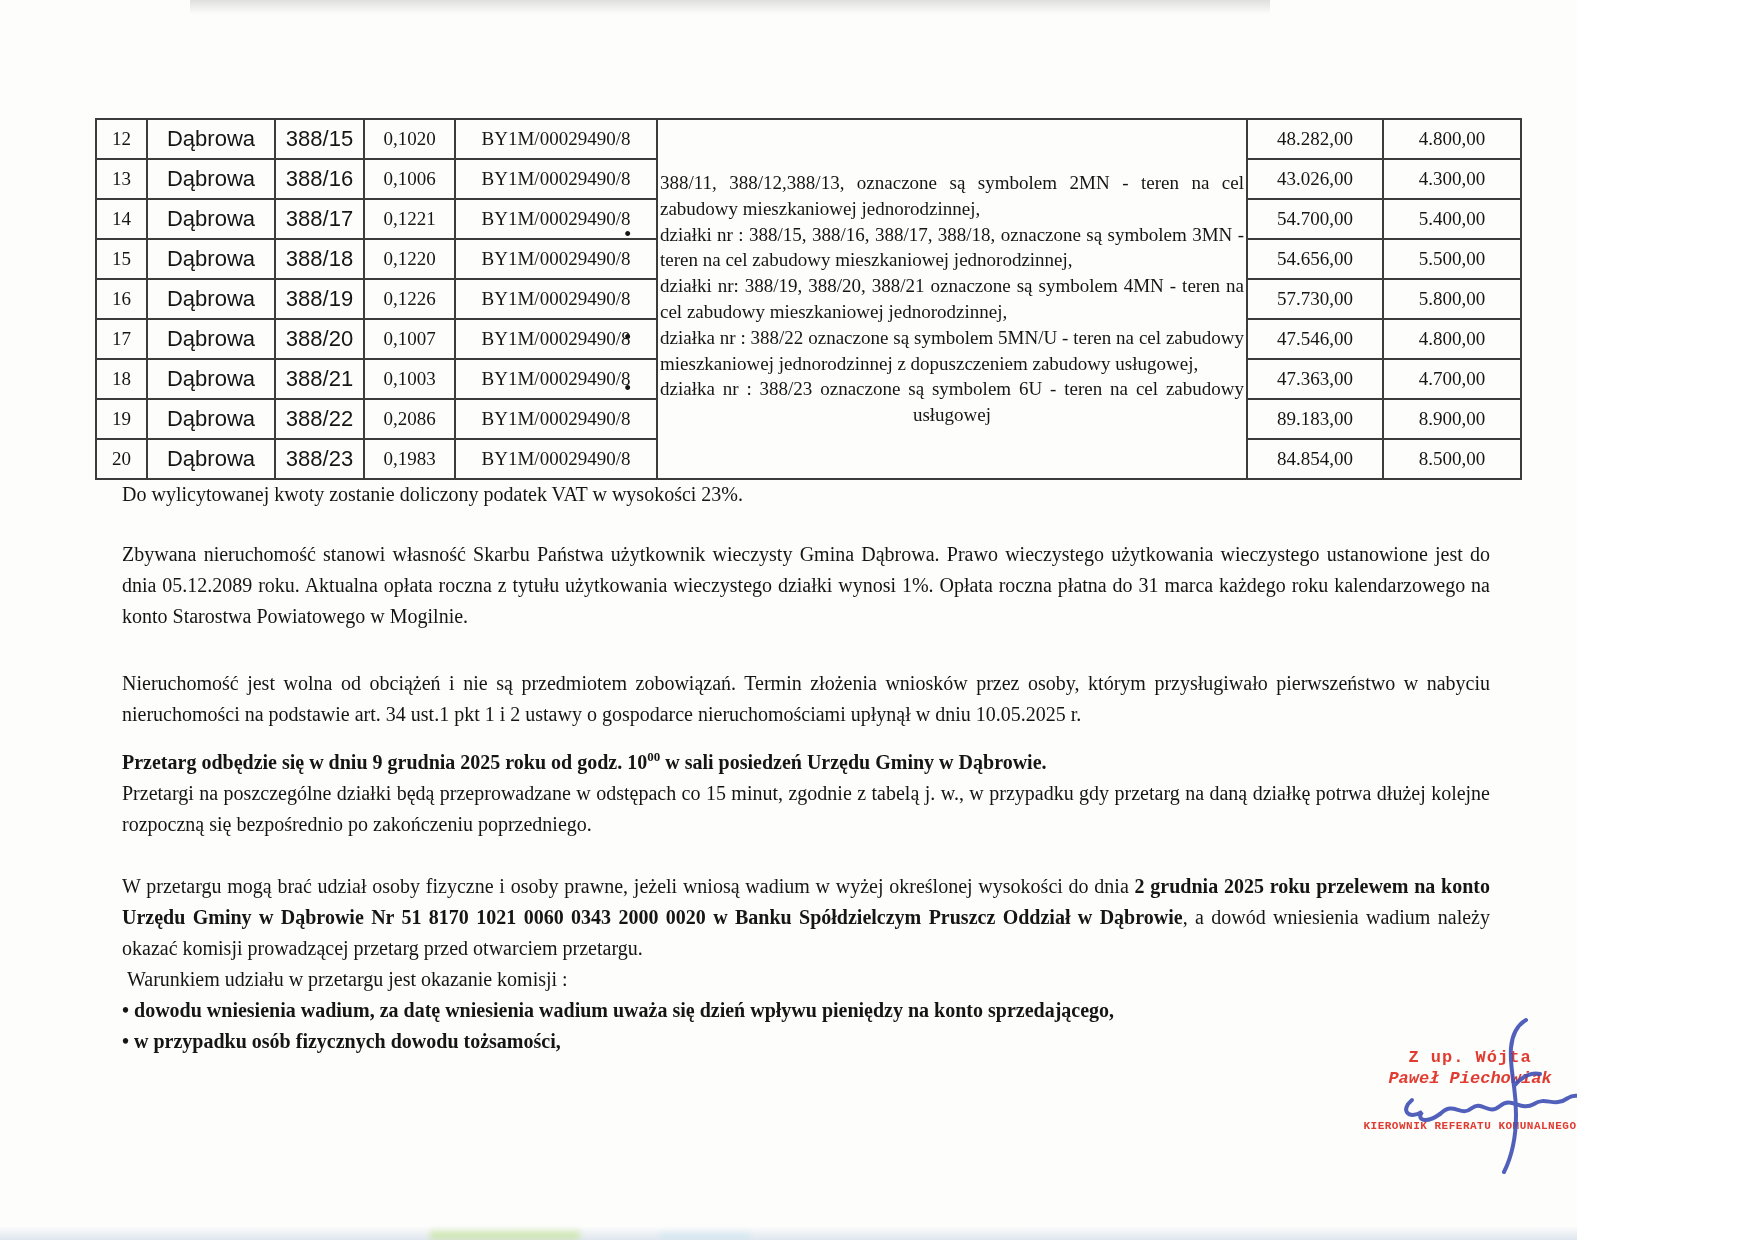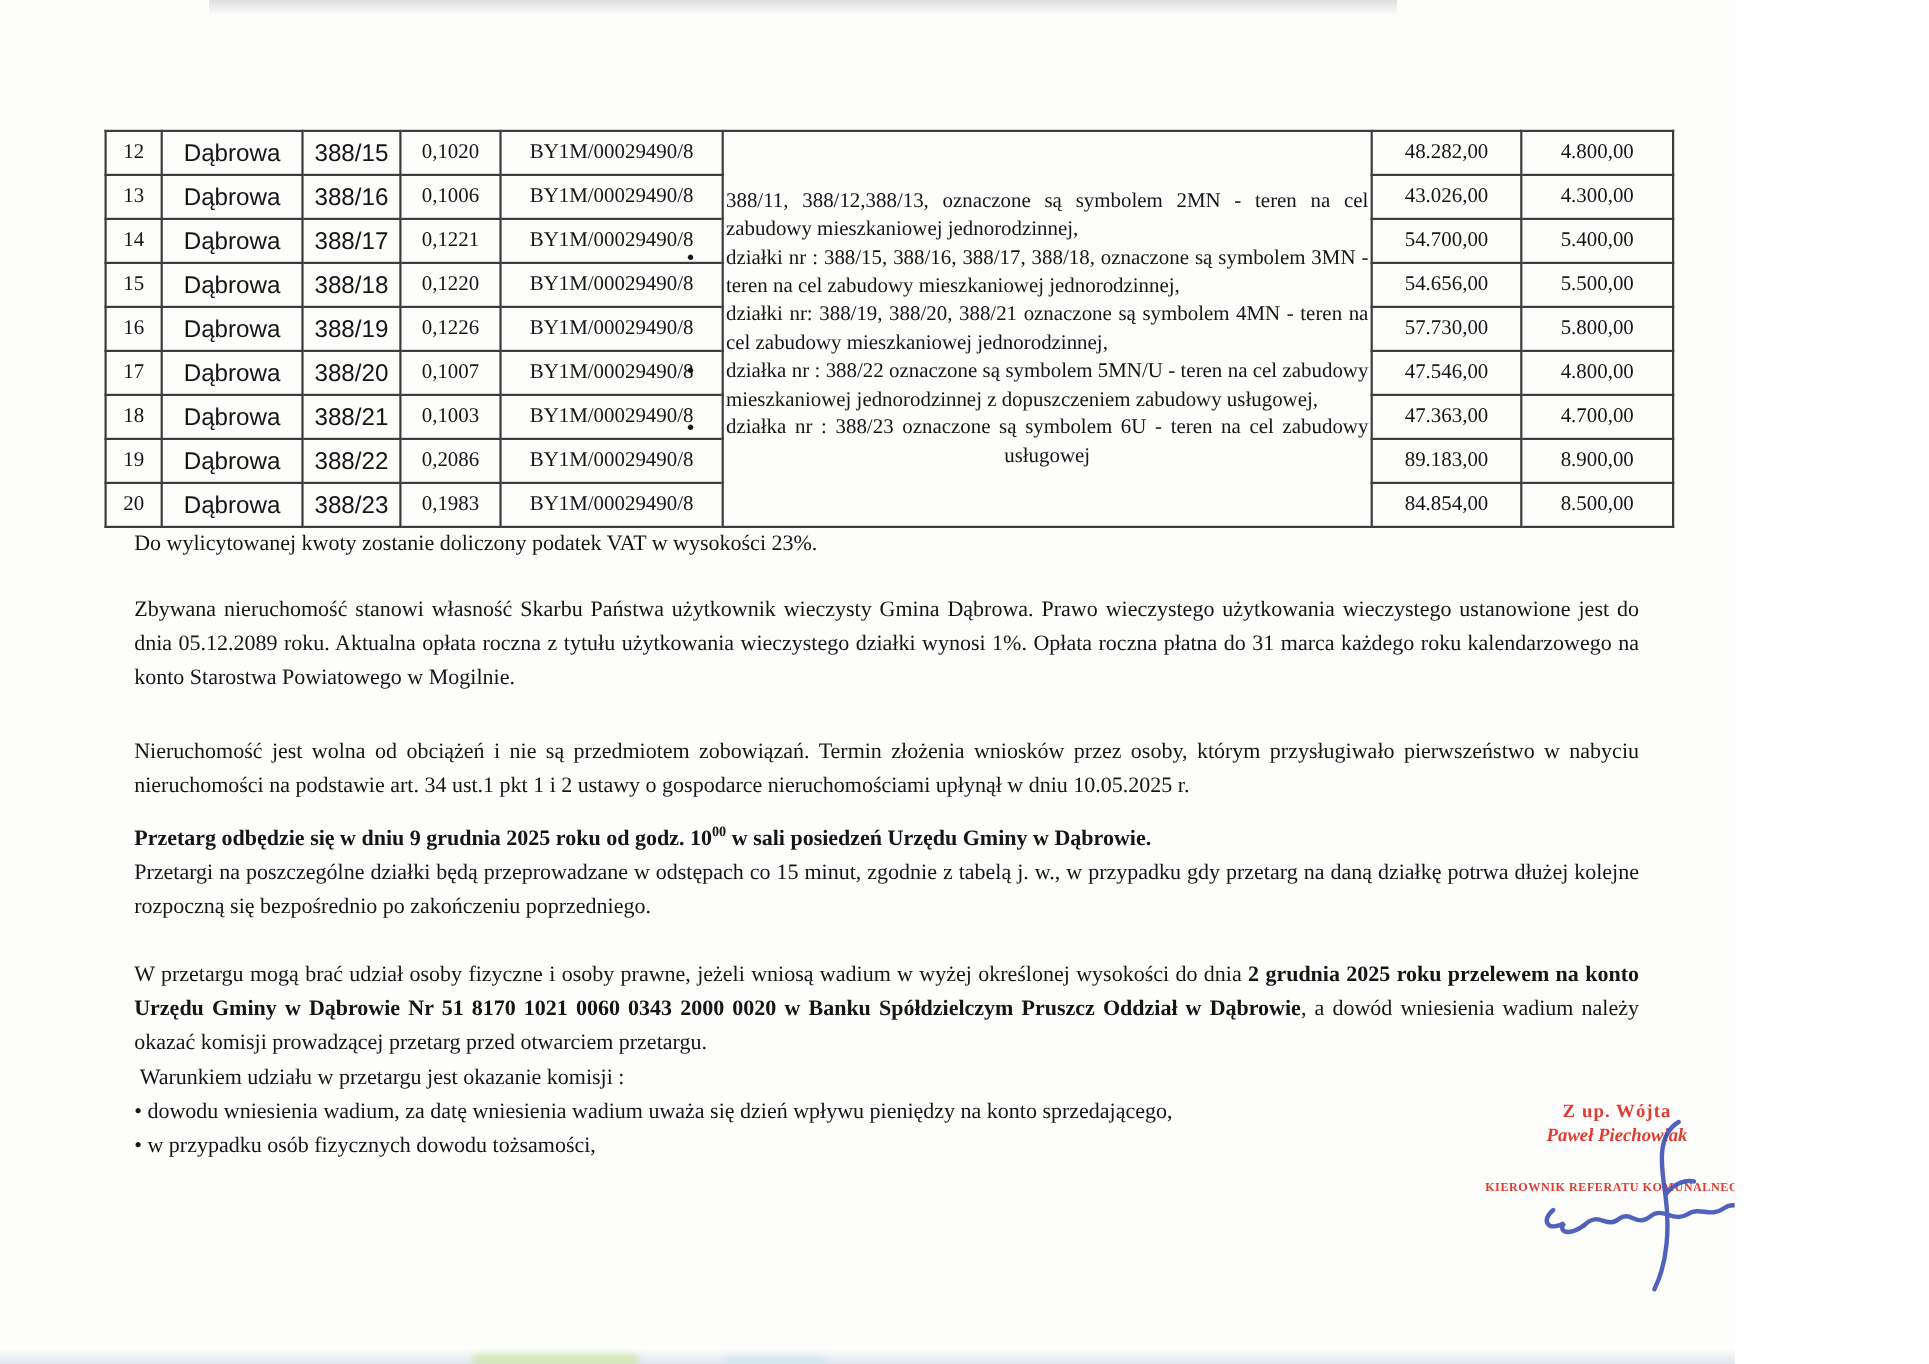--- a/index.html
+++ b/index.html
@@ -81,28 +81,28 @@
     font-size:20px;line-height:31px;
   }
   .bodytext p{margin:0;text-align:justify;}
   .p-vat{margin-bottom:29px !important;}
   .p-own{margin-bottom:36px !important;}
   .p-enc{margin-bottom:17px !important;}
   .p-auction{margin-bottom:31px !important;}
   .bold{font-weight:bold;}
   sup{font-size:13px;line-height:0;}
   .cond-line{text-align:left !important;}
-  .bullet-line{text-align:center;}
+  .bullet-line{text-align:center;font-weight:bold;}
   .bullet-line::before{content:"\2022\00a0";}
 
   
   .stamp{
-    position:absolute;left:1340px;top:1000px;width:260px;
+    position:absolute;left:1340px;top:1048px;width:260px;
     text-align:center;
-    font-family:Liberation Serif, serif;
+    font-family:Liberation Mono, monospace;
     pointer-events:none;
   }
   .stamp-l1{font-size:17px;font-weight:bold;letter-spacing:1px;}
   .stamp-l2{font-size:17px;font-style:italic;font-weight:bold;margin-top:2px;}
   .stamp-l3{font-size:11px;font-weight:bold;letter-spacing:.5px;margin-top:32px;white-space:nowrap;}
   .signature-svg{position:absolute;left:1398px;top:1012px;pointer-events:none;}
 </style>
 </head>
 <body>
 

